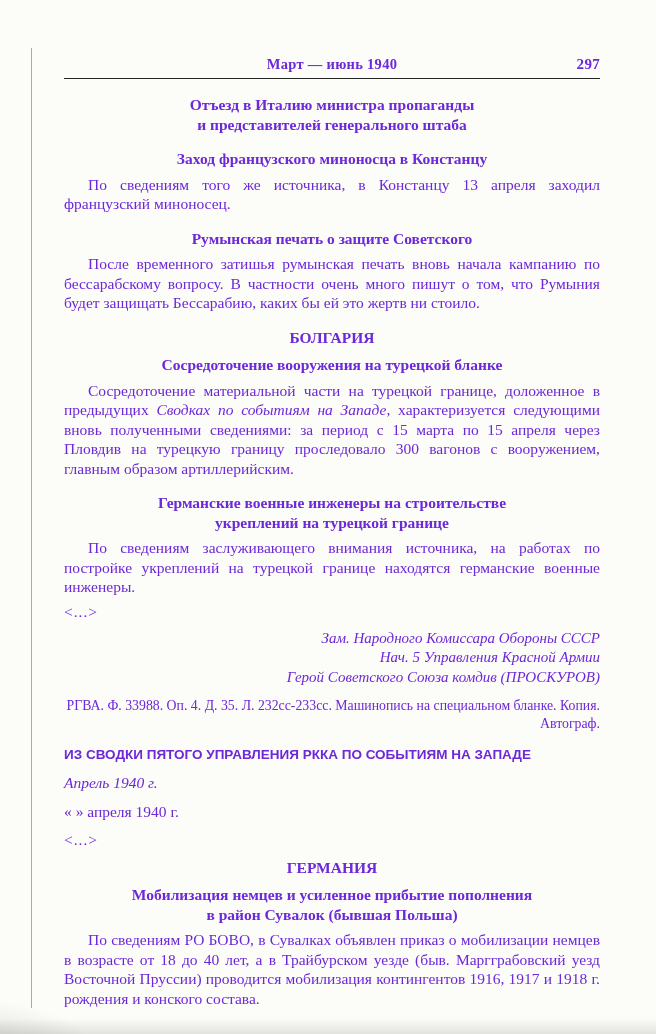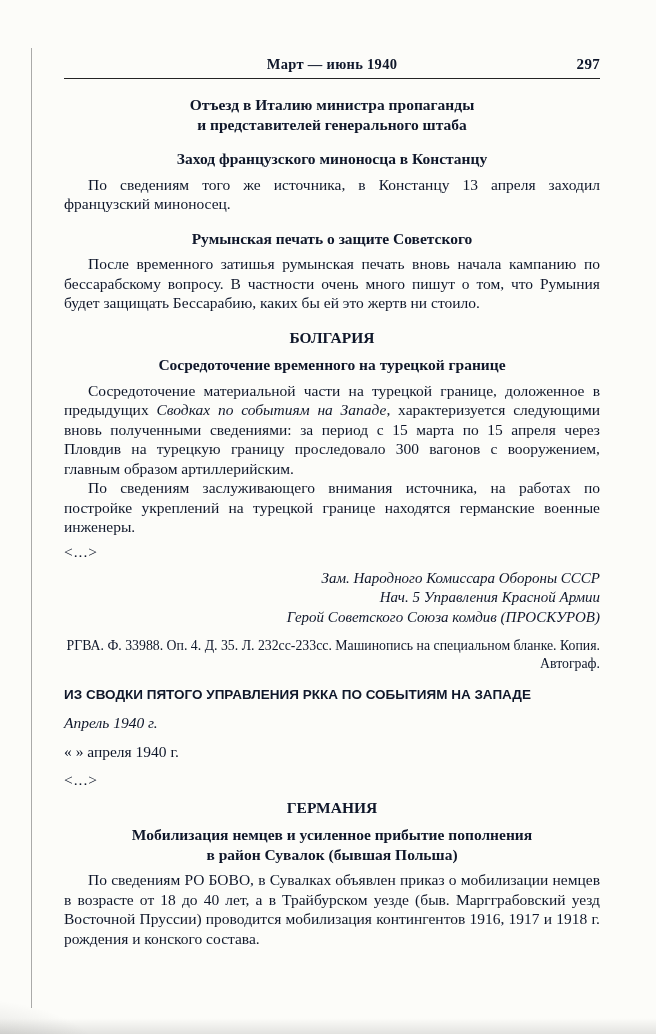--- a/index.html
+++ b/index.html
@@ -3,21 +3,21 @@
 <meta charset="utf-8">
 <style>
   html, body { margin: 0; padding: 0; }
   body { background: #e8e8e4; }
   .page {
     position: relative;
     width: 656px;
     height: 1034px;
     margin: 0 auto;
     background: #fcfcf9;
-    color: #0f172a;
+    color: #6d28d9;
     font-family: "Liberation Serif", "DejaVu Serif", serif;
     overflow: hidden;
   }
   .gutter-line {
     position: absolute;
     left: 31px;
     top: 48px;
     bottom: 26px;
     width: 1px;
     background: rgba(70,70,70,0.45);
@@ -119,23 +119,25 @@
     <div class="h" style="margin-top:16px">Отъезд в Италию министра пропаганды
 и представителей генерального штаба</div>
 
     <div class="h" style="margin-top:15px">Заход французского миноносца в Констанцу</div>
     <p class="body">По сведениям того же источника, в Констанцу 13 апреля заходил французский миноносец.</p>
 
     <div class="h" style="margin-top:15px">Румынская печать о защите Советского</div>
     <p class="body">После временного затишья румынская печать вновь начала кампанию по бессарабскому вопросу. В частности очень много пишут о том, что Румыния будет защищать Бессарабию, каких бы ей это жертв ни стоило.</p>
 
     <div class="h" style="margin-top:15px">БОЛГАРИЯ</div>
-    <div class="h" style="margin-top:8px">Сосредоточение временного на турецкой границе</div>
+    <div class="h" style="margin-top:8px">Сосредоточение вооружения на турецкой бланке</div>
     <p class="body"><span>Сосредоточение материальной части на турецкой границе, доложенное в предыдущих </span><i>Сводках по событиям на Западе</i><span>, характеризуется следующими вновь полученными сведениями: за период с 15 марта по 15 апреля через Пловдив на турецкую границу проследовало 300 вагонов с вооружением, главным образом артиллерийским.</span></p>
 
+    <div class="h" style="margin-top:15px">Германские военные инженеры на строительстве
+укреплений на турецкой границе</div>
     <p class="body">По сведениям заслуживающего внимания источника, на работах по постройке укреплений на турецкой границе находятся германские военные инженеры.</p>
 
     <div class="omission">&lt;...&gt;</div>
 
     <div class="signature">Зам. Народного Комиссара Обороны СССР
 Нач. 5 Управления Красной Армии
 Герой Советского Союза комдив (ПРОСКУРОВ)</div>
 
     <p class="archive">РГВА. Ф. 33988. Оп. 4. Д. 35. Л. 232сс-233сс. Машинопись на специальном бланке. Копия. Автограф.</p>
 

